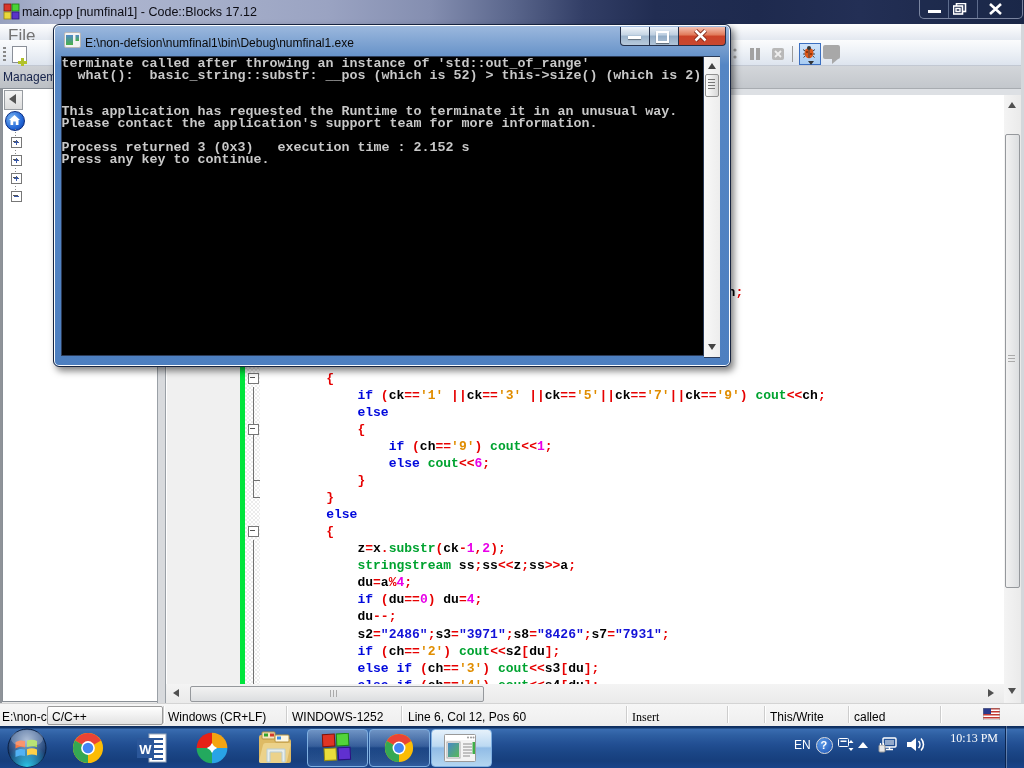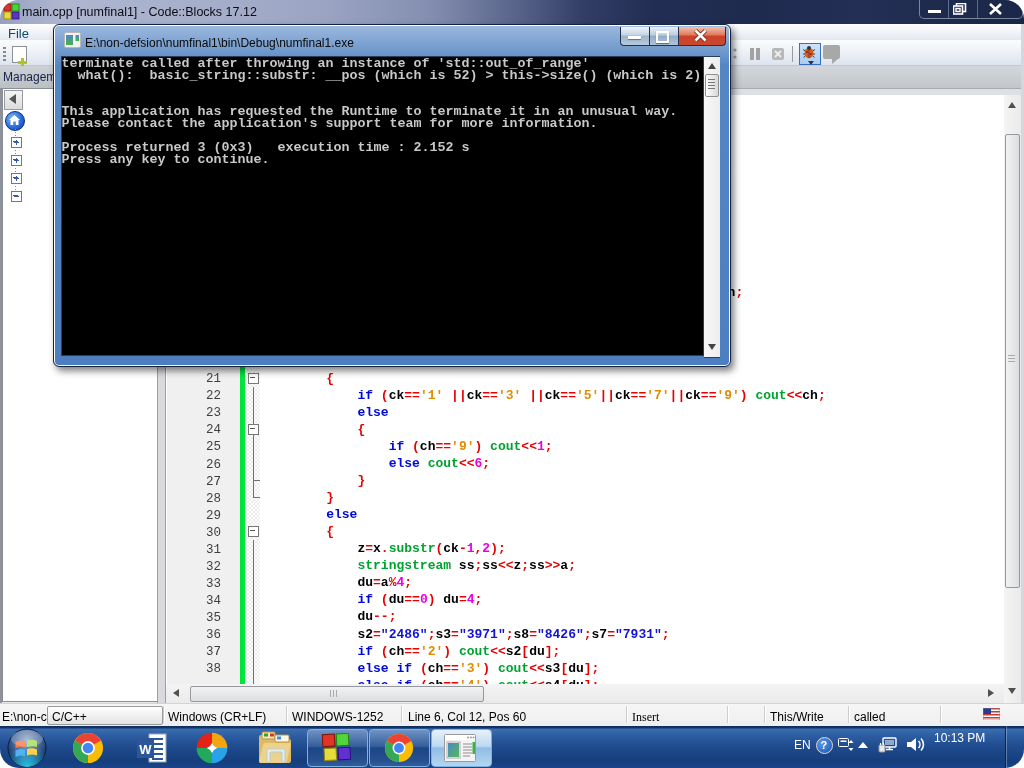--- a/index.html
+++ b/index.html
@@ -1,25 +1,25 @@
 <!DOCTYPE html>
 <html><head><meta charset="utf-8">
 <style>
 html,body{margin:0;padding:0;}
-#screen{position:relative;width:1024px;height:768px;overflow:hidden;background:#e8e8e8;font-family:"Liberation Sans",sans-serif;border-radius:19px;}
+#screen{position:relative;width:1024px;height:768px;overflow:hidden;background:#e8e8e8;font-family:"Liberation Sans",sans-serif;}
 .abs{position:absolute;}
 
 #titlebar{left:0;top:0;width:1024px;height:24px;
 background:linear-gradient(90deg,#97a1be 0,#aeb6d0 6%,#a6afca 20%,#9aa3c2 32%,#848eb0 42%,#5a668c 50%,#323e66 57%,#212d52 64%,#1e2a4e 74%,#232f55 84%,#1a2646 100%);}
 #titletext{left:22px;top:5px;font-size:12.5px;color:#0c0c14;}
 #capbtns{left:919px;top:0;width:102px;height:18px;background:rgba(30,42,78,.35);border:1px solid rgba(200,210,230,.55);border-top:none;border-radius:0 0 5px 5px;}
 .capsep{position:absolute;top:0;width:1px;height:18px;background:rgba(160,175,205,.5);}
 
 #menubar{left:0;top:24px;width:1024px;height:16px;background:linear-gradient(#fefefe,#eef1f6 60%,#e3e8f0);}
-.menuitem{position:absolute;top:1px;font-size:13px;color:#0c4a6e;}
+.menuitem{position:absolute;top:1px;font-size:17px;color:#737373;}
 
 #toolbar{left:0;top:40px;width:1024px;height:25px;background:linear-gradient(#fbfcfd,#eef2f7 45%,#dde4ee);border-bottom:1px solid #c2c8d2;}
 
 #band{left:0;top:66px;width:1024px;height:22px;background:linear-gradient(#d3d6da,#c3c7cc);}
 #bandlow{left:0;top:88px;width:1024px;height:7px;background:#dde0e4;border-top:1px solid #a8acb1;border-bottom:1px solid #b8bcc1;}
 
 #mgmtcap{left:0;top:66px;width:157px;height:22px;background:linear-gradient(#cdd0d4,#bcc0c5);font-size:12px;color:#15224a;}
 #mgmt{left:2px;top:88px;width:155px;height:612px;background:#fff;border:1px solid #898f96;border-right:none;}
 
 #split{left:157px;top:66px;width:9px;height:637px;background:#d8dadd;border-left:1px solid #9aa0a6;border-right:1px solid #9aa0a6;}
@@ -171,38 +171,20 @@
 <div class="abs" style="left:0;top:88px;width:2px;height:615px;background:#8f9399;"></div>
 
 <div class="abs" id="split"></div>
 
 <div class="abs" id="editor"></div>
 <div class="abs" id="gutter"></div>
 <div class="abs" id="greenbar"></div>
 <div class="abs" id="foldmargin"></div>
 <div class="abs" style="left:165px;top:95px;width:1px;height:608px;background:#9aa0a6;"></div>
 <div class="abs" id="codefrag"><span class="o">&lt;</span>ch<span class="o">;</span></div>
-<pre class="abs" id="linenums" style="margin:0;">21
-22
-23
-24
-25
-26
-27
-28
-29
-30
-31
-32
-33
-34
-35
-36
-37
-38</pre>
 <pre class="abs" id="code" style="margin:0;"><span>        </span><span class="o">{</span>
 <span>            </span><span class="k">if</span> <span class="o">(</span>ck<span class="o">==</span><span class="c">'1'</span> <span class="o">||</span>ck<span class="o">==</span><span class="c">'3'</span> <span class="o">||</span>ck<span class="o">==</span><span class="c">'5'</span><span class="o">||</span>ck<span class="o">==</span><span class="c">'7'</span><span class="o">||</span>ck<span class="o">==</span><span class="c">'9'</span><span class="o">)</span> <span class="g">cout</span><span class="o">&lt;&lt;</span>ch<span class="o">;</span>
 <span>            </span><span class="k">else</span>
 <span>            </span><span class="o">{</span>
 <span>                </span><span class="k">if</span> <span class="o">(</span>ch<span class="o">==</span><span class="c">'9'</span><span class="o">)</span> <span class="g">cout</span><span class="o">&lt;&lt;</span><span class="n">1</span><span class="o">;</span>
 <span>                </span><span class="k">else</span> <span class="g">cout</span><span class="o">&lt;&lt;</span><span class="n">6</span><span class="o">;</span>
 <span>            </span><span class="o">}</span>
 <span>        </span><span class="o">}</span>
 <span>        </span><span class="k">else</span>
 <span>        </span><span class="o">{</span>
@@ -388,21 +370,21 @@
   <rect x="5" y="2" width="13" height="9" rx="1" fill="none" stroke="#fff" stroke-width="1.4"></rect>
   <rect x="7" y="4" width="9" height="5" fill="#fff" opacity=".5"></rect>
   <path d="M11.5 11 V13 M8 13.5 H15" stroke="#fff" stroke-width="1.4"></path>
   <rect x="1" y="9" width="6" height="7" rx="1" fill="#e8e8e8" stroke="#999"></rect>
   <path d="M2.5 9 V7 M5.5 9 V7" stroke="#fff" stroke-width="1.2"></path>
 </svg>
 <svg class="abs" style="left:905px;top:736px;" width="20" height="17" viewBox="0 0 20 17">
   <path d="M2 6 H6 L11 2 V15 L6 11 H2 Z" fill="#fff"></path>
   <path d="M13.5 5 A5 5 0 0 1 13.5 12 M16 2.5 A8.5 8.5 0 0 1 16 14.5" stroke="#fff" stroke-width="1.6" fill="none"></path>
 </svg>
-<div class="abs" style="left:934px;top:731px;width:64px;text-align:left;font-size:12px;color:#fff;">10:13 PM</div>
+<div class="abs" style="left:934px;top:731px;width:64px;text-align:right;font-size:12px;color:#fff;font-family:Liberation Serif, serif;">10:13 PM</div>
 <div class="abs" style="left:930px;top:748px;width:70px;text-align:center;font-size:12px;color:#fff;margin-top:37px;">05/03/2019</div>
 <div class="abs" style="left:1005px;top:726px;width:1px;height:42px;background:#0a2450;box-shadow:1px 0 0 rgba(255,255,255,.3);"></div>
 
 <div class="abs" id="consolewin">
   <div id="constitle">
     <svg class="abs" style="left:2px;top:-1px;" width="17" height="16" viewBox="0 0 17 16">
       <rect x="0.5" y="0.5" width="16" height="15" rx="1.5" fill="#f2f2f2" stroke="#b8b8b8"></rect>
       <rect x="2" y="3" width="7" height="10" fill="url(#cwin)"></rect>
       <rect x="11.5" y="3" width="3.5" height="6" fill="url(#cwin)"></rect>
       <defs>

